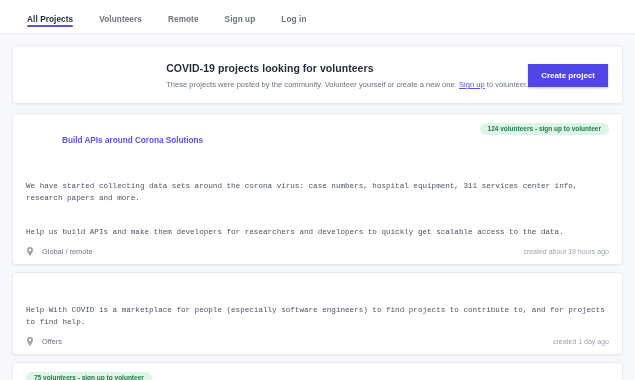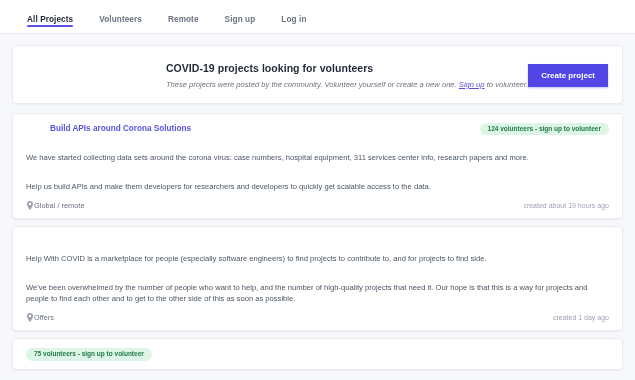--- a/index.html
+++ b/index.html
@@ -81,21 +81,20 @@
     font-weight: bold;
     color: #1f2937;
     margin: 0 0 6px 0;
     letter-spacing: .05px;
   }
   .header-sub {
     font-size: 7.6px;
     color: #6b7280;
     margin: 0;
     line-height: 1.3;
-    font-style: italic;
   }
   .inline-link {
     color: #5b52e0;
     text-decoration: underline;
     cursor: pointer;
   }
   .create-btn {
     background: #5146e5;
     color: #ffffff;
     font-size: 8px;
@@ -118,52 +117,53 @@
     display: flex;
     align-items: flex-start;
     justify-content: space-between;
     gap: 10px;
   }
   .project-title {
     font-size: 8.2px;
     font-weight: bold;
     color: #5b52e0;
     cursor: pointer;
-    margin: 0;
+    margin: 12px;
     padding-top: 1px;
     line-height: 1.25;
     padding-left: 24px;
   }
   .badge {
     background: #ddf5e6;
     color: #1f7a47;
     font-size: 6.5px;
     font-weight: bold;
     border-radius: 9px;
     padding: 3px 8px;
     white-space: nowrap;
     cursor: pointer;
     line-height: 1;
   }
   .project-desc {
     font-size: 7.6px;
     color: #4b5563;
     line-height: 1.5;
-    margin: 17px 0 0 0;
+    margin: 23px 0 0 0;
+    font-family: Liberation Mono, monospace;
   }
   .project-foot {
     display: flex;
     align-items: center;
     justify-content: space-between;
     margin-top: 9px;
   }
   .loc {
     display: flex;
     align-items: center;
-    gap: 0;
+    gap: 8px;
     font-size: 7.4px;
     color: #6b7280;
   }
   .loc svg { display: block; }
   .created {
     font-size: 7px;
     color: #9ca3af;
     white-space: nowrap;
   }
 </style>
@@ -212,22 +212,21 @@
               <path d="M5 0a4 4 0 00-4 4c0 3 4 8 4 8s4-5 4-8a4 4 0 00-4-4zm0 5.6A1.6 1.6 0 116.6 4 1.6 1.6 0 015 5.6z" fill="#9ca3af"></path>
             </svg>
         </span>
         <span>Global / remote</span>
       </div>
       <span class="created">created about 19 hours ago</span>
     </div>
   </div>
 
   <div class="card project-card">
-    <p class="project-desc">Help With COVID is a marketplace for people (especially software engineers) to find projects to contribute to, and for projects to find side.</p>
-    <p class="project-desc">We've been overwhelmed by the number of people who want to help, and the number of high-quality projects that need it. Our hope is that this is a way for projects and people to find each other and to get to the other side of this as soon as possible.</p>
+    <p class="project-desc">Help With COVID is a marketplace for people (especially software engineers) to find projects to contribute to, and for projects to find help.</p>
     <div class="project-foot">
       <div class="loc">
         <span>
           <svg width="8" height="9" viewBox="0 0 10 12">
               <path d="M5 0a4 4 0 00-4 4c0 3 4 8 4 8s4-5 4-8a4 4 0 00-4-4zm0 5.6A1.6 1.6 0 116.6 4 1.6 1.6 0 015 5.6z" fill="#9ca3af"></path>
             </svg>
         </span>
         <span>Offers</span>
       </div>
       <span class="created">created 1 day ago</span>

